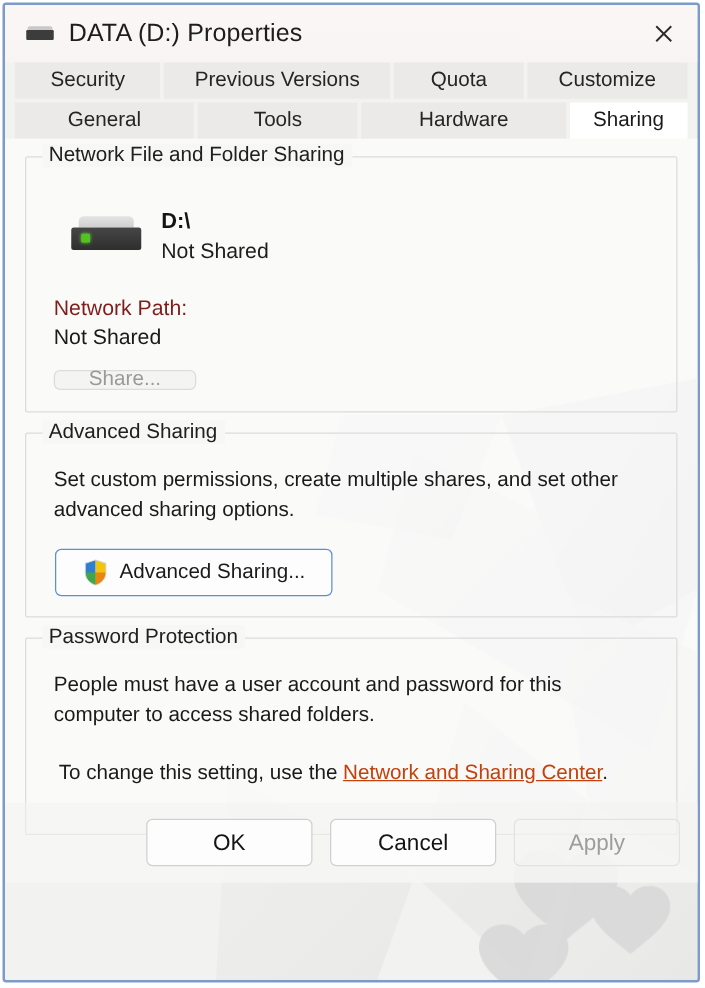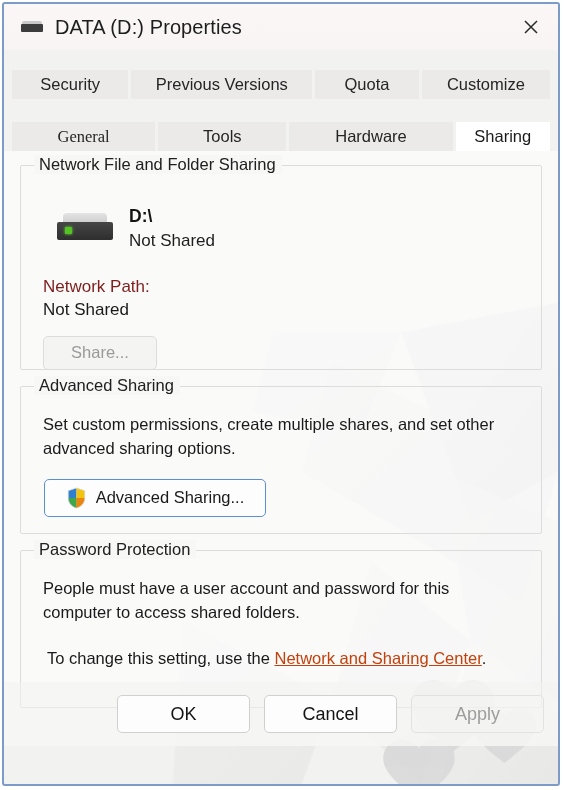--- a/index.html
+++ b/index.html
@@ -105,34 +105,33 @@
     background: #eceae9;
     display: flex;
     align-items: center;
     justify-content: center;
     font-size: 16.5px;
     color: #252525;
     cursor: default;
     box-sizing: border-box;
     white-space: nowrap;
     padding: 0 6px;
-    margin-top: 20px;
   }
   .tab.selected {
     background: #ffffff;
     color: #1a1a1a;
   }
 
   
   .t-security  { width: 117px; }
   .t-prevver   { width: 182px; }
   .t-quota     { width: 104px; }
   .t-customize { width: 129px; }
   
-  .t-general   { width: 144px; font-family: Liberation Serif, serif; }
+  .t-general   { width: 144px; }
   .t-tools     { width: 129px; }
   .t-hardware  { width: 164px; }
   .t-sharing   { width: 95px; justify-content: center; }
 
   
   .content {
     position: relative;
     background: rgba(255,255,255,0.62);
     padding: 14px 16px 0 16px;
     height: 595px;
@@ -220,21 +219,21 @@
     margin: 3px 0 0 8px;
     font-size: 17px;
     color: #1a1a1a;
   }
 
   
   .btn {
     display: inline-flex;
     align-items: center;
     justify-content: center;
-    height: 34px;
+    height: 16px;
     border: 1px solid #cdcdcb;
     border-radius: 5px;
     background: #f6f6f5;
     font-size: 16.5px;
     color: #1c1c1c;
     cursor: default;
     box-sizing: border-box;
     white-space: nowrap;
   }
   .btn.disabled {

